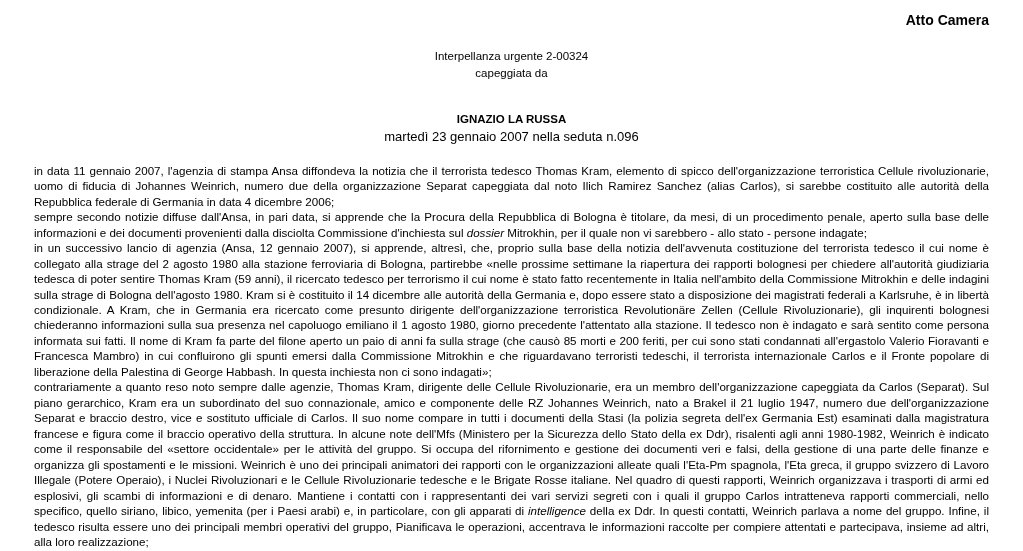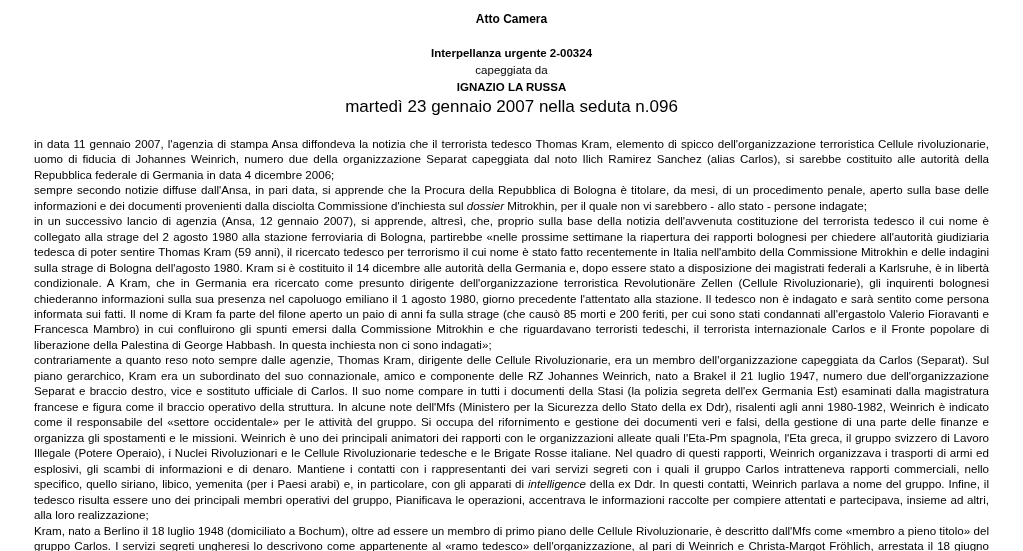--- a/index.html
+++ b/index.html
@@ -13,45 +13,46 @@
     overflow: hidden;
     font-family: "Liberation Sans", sans-serif;
     color: #000000;
   }
   .page {
     width: 1023px;
     box-sizing: border-box;
     padding: 8px 34px 0 34px;
   }
   .doc-title {
-    text-align: center;
+    text-align: right;
     font-weight: bold;
-    font-size: 12px;
+    font-size: 14px;
     margin: 3px 0 0 0;
     line-height: 1.35;
   }
   .header-block {
     text-align: center;
     margin-top: 18px;
     line-height: 1.45;
   }
   .header-block .line-bold {
-    font-weight: bold;
+    font-weight: normal;
     font-size: 11.5px;
   }
   .header-block .line-plain {
     font-size: 11.5px;
     font-weight: normal;
   }
   .header-block .line-name {
     font-weight: bold;
     font-size: 11.5px;
+    margin-top: 30px;
   }
   .header-block .line-session {
-    font-size: 17px;
+    font-size: 13px;
     font-weight: normal;
   }
   .body-text {
     margin-top: 16px;
     font-size: 11.6px;
     line-height: 1.335;
     text-align: left;
   }
   .body-text p {
     margin: 0;

